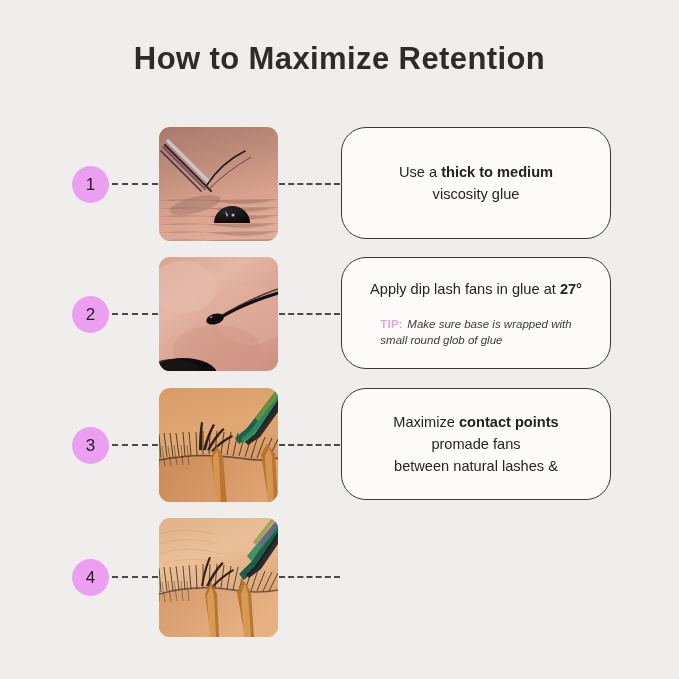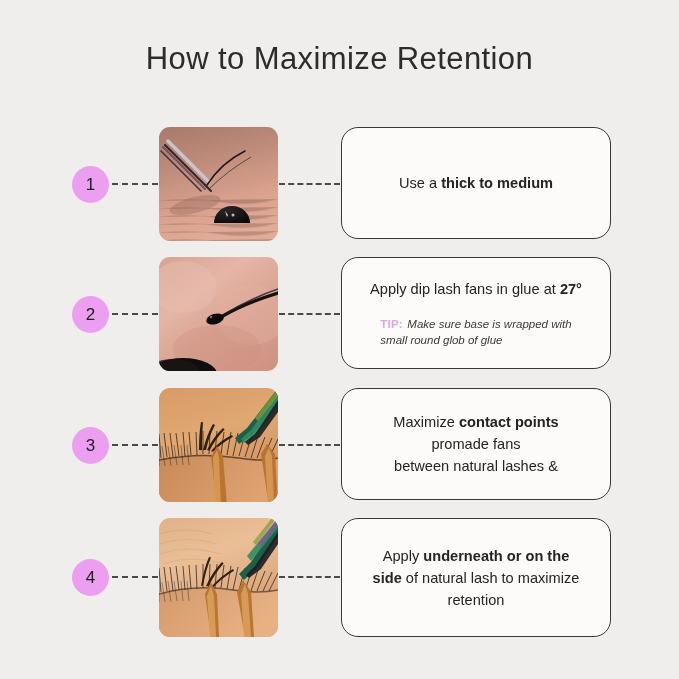--- a/index.html
+++ b/index.html
@@ -15,21 +15,21 @@
     position: relative;
   }
 
   #page-title {
     position: absolute;
     left: 0;
     top: 41px;
     width: 679px;
     text-align: center;
     font-size: 31px;
-    font-weight: 400;
+    font-weight: 700;
     letter-spacing: 0.4px;
     color: #2e2c2b;
     font-family: "Liberation Sans", sans-serif;
   }
 
   .step-row {
     position: absolute;
     left: 0;
     width: 679px;
     height: 114px;
@@ -94,21 +94,21 @@
 
   
   .step-box {
     position: absolute;
     left: 341px;
     top: 0;
     width: 270px;
     height: 112px;
     box-sizing: border-box;
     border: 1.3px solid #3a3836;
-    border-radius: 17px;
+    border-radius: 25px;
     background: #fcfbfa;
     display: flex;
     flex-direction: column;
     align-items: center;
     justify-content: center;
     padding: 4px 16px;
   }
   .box-line {
     font-size: 14.6px;
     line-height: 22px;
@@ -190,20 +190,23 @@
       <path d="M66 84 l3 4 l-1 2 z" fill="#e9e3e5" opacity="0.9"></path>
       <circle cx="74" cy="88" r="1.5" fill="#ddd6d8" opacity="0.85"></circle>
     </svg>
   </div>
 
   <div class="dash-right"></div>
 
   <div class="step-box">
     <div class="box-line">
       <span>Use a </span><b>thick to medium</b><span></span>
+    </div>
+    <div class="box-line">
+      <span>viscosity glue</span>
     </div>
   </div>
 </div>
 
 <div class="step-row row-2">
   <div class="step-badge">
     <span>2</span>
   </div>
   <div class="dash-left"></div>
 
@@ -396,24 +399,13 @@
       <path d="M119 4 L92 44 L80 56 L85 62 L98 50 L119 18 Z" fill="#1d5f49"></path>
       <path d="M119 0 L88 38 L92 43 L119 10 Z" fill="#2f8d63" opacity="0.9"></path>
       <path d="M119 14 L96 48 L87 57 L90 60 L102 51 L119 26 Z" fill="#1a1d22" opacity="0.9"></path>
       <path d="M119 0 L99 26 L102 29 L119 6 Z" fill="#8a4f9e" opacity="0.75"></path>
       <path d="M113 0 L94 24 L97 27 L116 2 Z" fill="#7e9a36" opacity="0.7"></path>
     </svg>
   </div>
 
   <div class="dash-right"></div>
 
-  <div class="step-box">
-    <div class="box-line">
-      <span>Apply </span><b>underneath or on the</b>
-    </div>
-    <div class="box-line">
-      <b>side</b><span> of natural lash to maximize</span>
-    </div>
-    <div class="box-line">
-      <span>retention</span>
-    </div>
-  </div>
 </div>
 
 </body></html>

